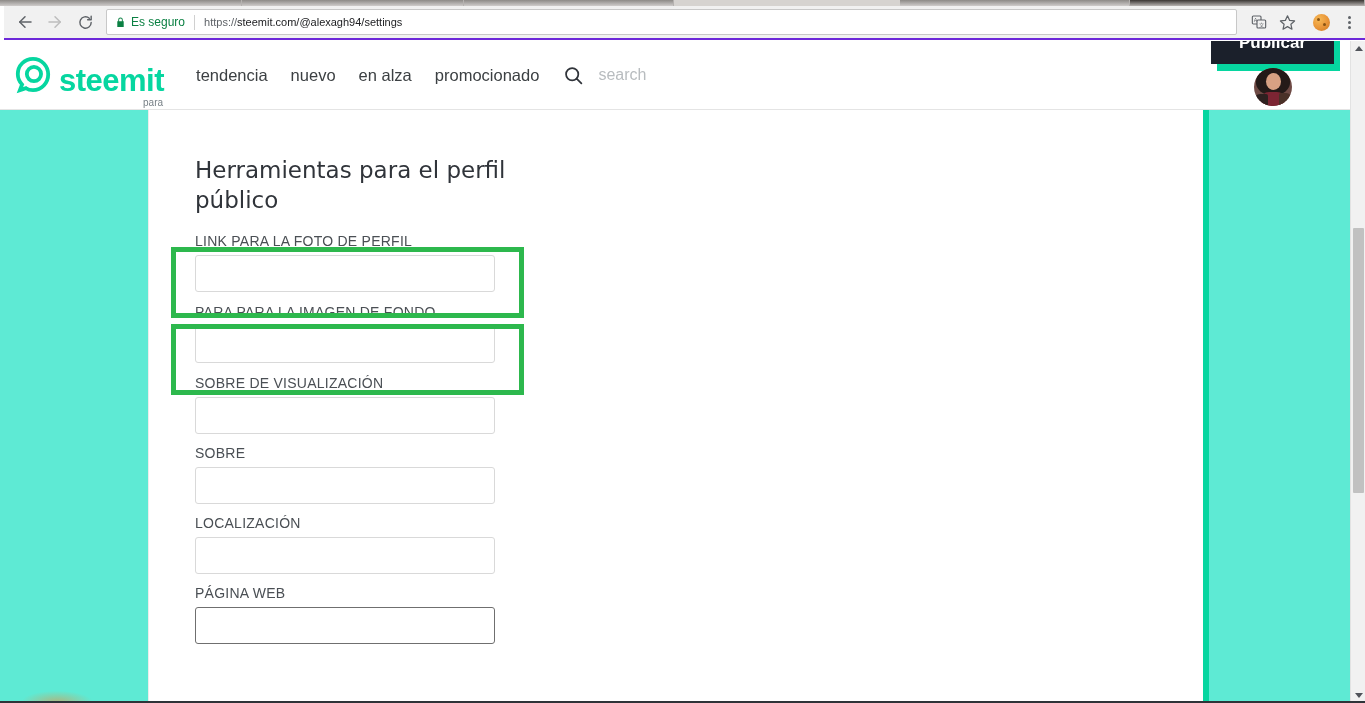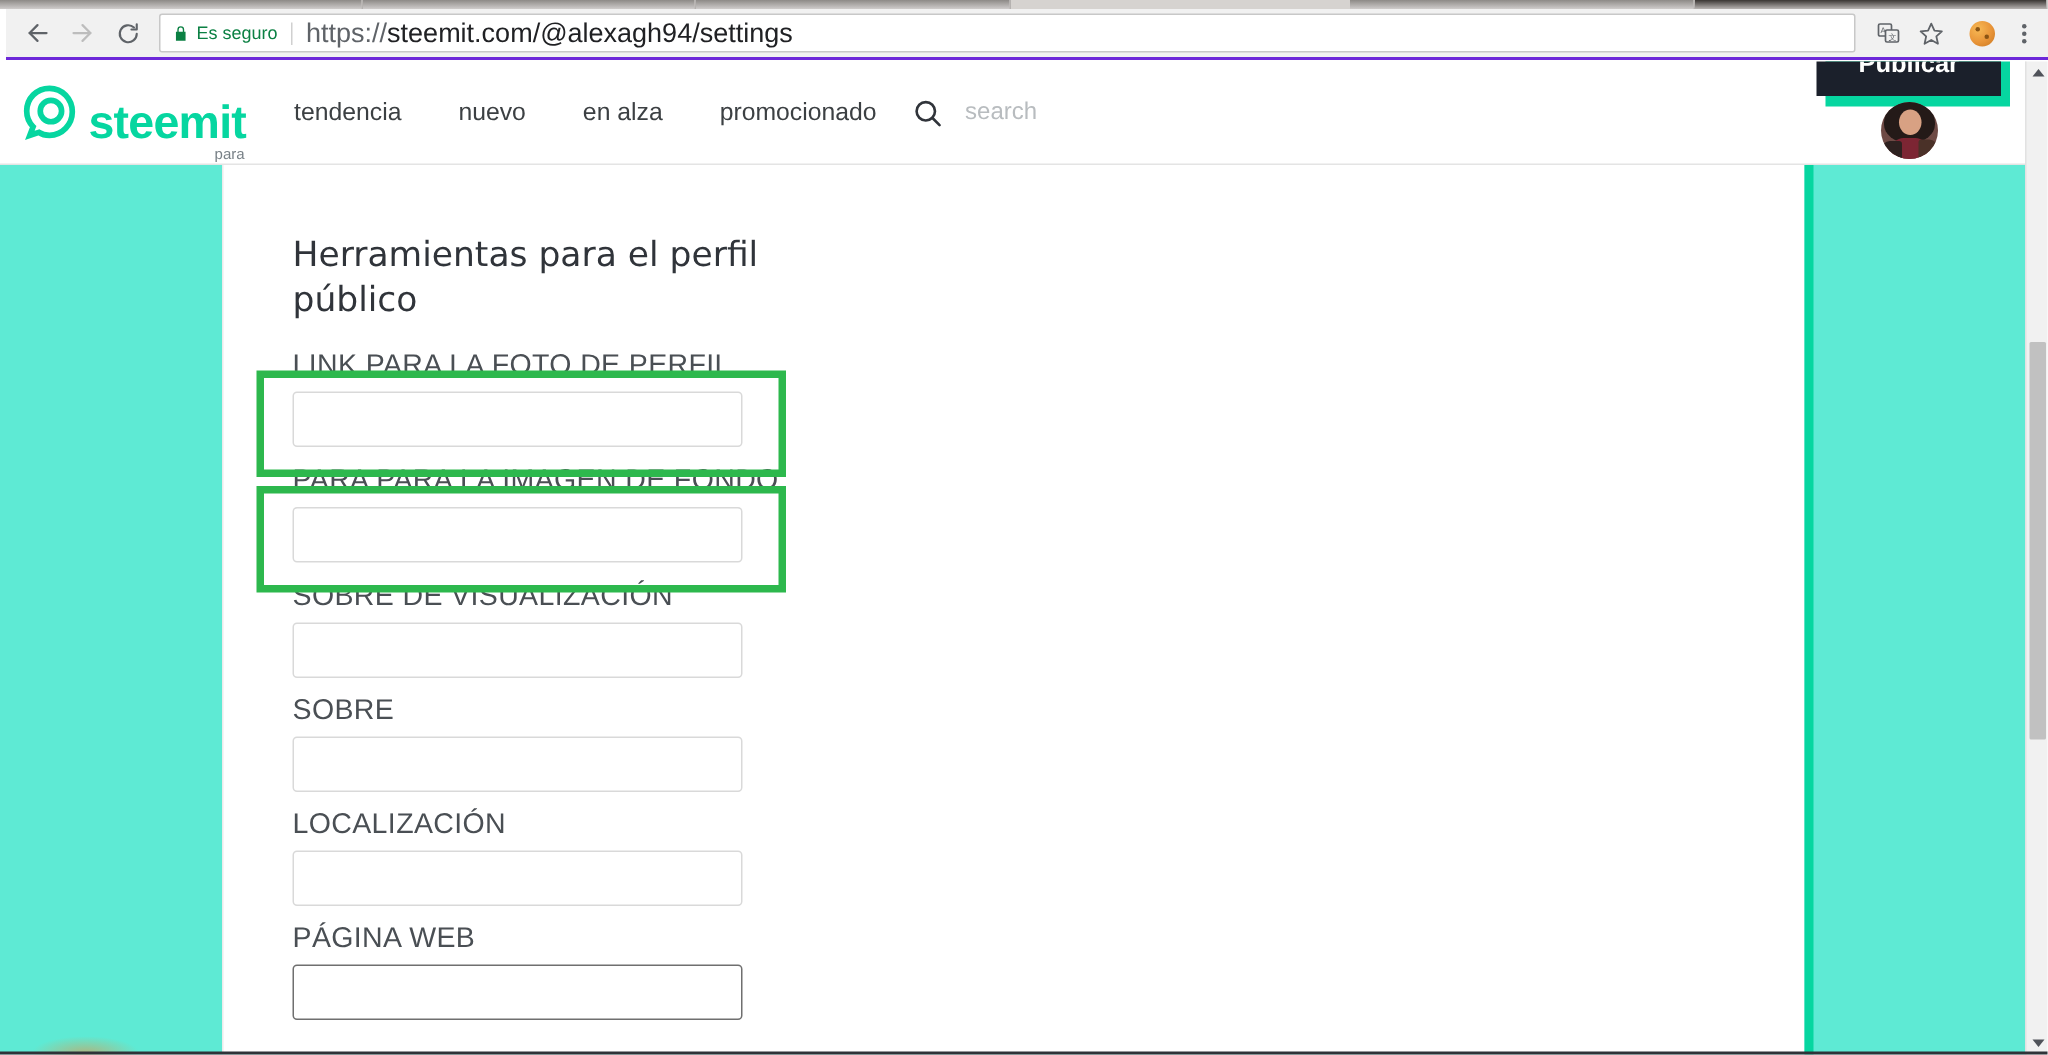--- a/index.html
+++ b/index.html
@@ -71,21 +71,21 @@
     font-size: 12px;
     white-space: nowrap;
   }
   .omni-sep {
     width: 1px;
     height: 15px;
     background: #d0d0d0;
     margin: 0 9px;
   }
   .omni-url {
-    font-size: 18px;
+    font-size: 11px;
     color: #202124;
     white-space: nowrap;
     overflow: hidden;
   }
   .omni-url .url-scheme { color: #5f6368; }
 
   .toolbar-icon {
     width: 28px; height: 28px;
     display: flex; align-items: center; justify-content: center;
     color: #5f6368;
@@ -161,21 +161,21 @@
     right: 1px;
     top: 33px;
     font-size: 10px;
     color: #788187;
   }
 
   .site-nav {
     display: flex;
     align-items: center;
     margin-left: 32px;
-    gap: 38px;
+    gap: 23px;
   }
   .site-nav a {
     font-size: 16.5px;
     color: #3c4043;
     text-decoration: none;
     white-space: nowrap;
   }
 
   .search-zone {
     display: flex;
@@ -314,21 +314,21 @@
     font-size: 23px;
     color: #30343a;
     font-weight: normal;
     line-height: 30px;
     margin-bottom: 12px;
     font-family: "DejaVu Sans", sans-serif;
   }
 
   .field-group { margin-bottom: 4px; }
   .field-label {
-    font-size: 19px;
+    font-size: 14px;
     color: #4a4f54;
     letter-spacing: 0.25px;
     margin-bottom: 6px;
     display: block;
   }
   .field-input {
     display: block;
     width: 300px;
     height: 37px;
     border: 1px solid #d9d9d9;

